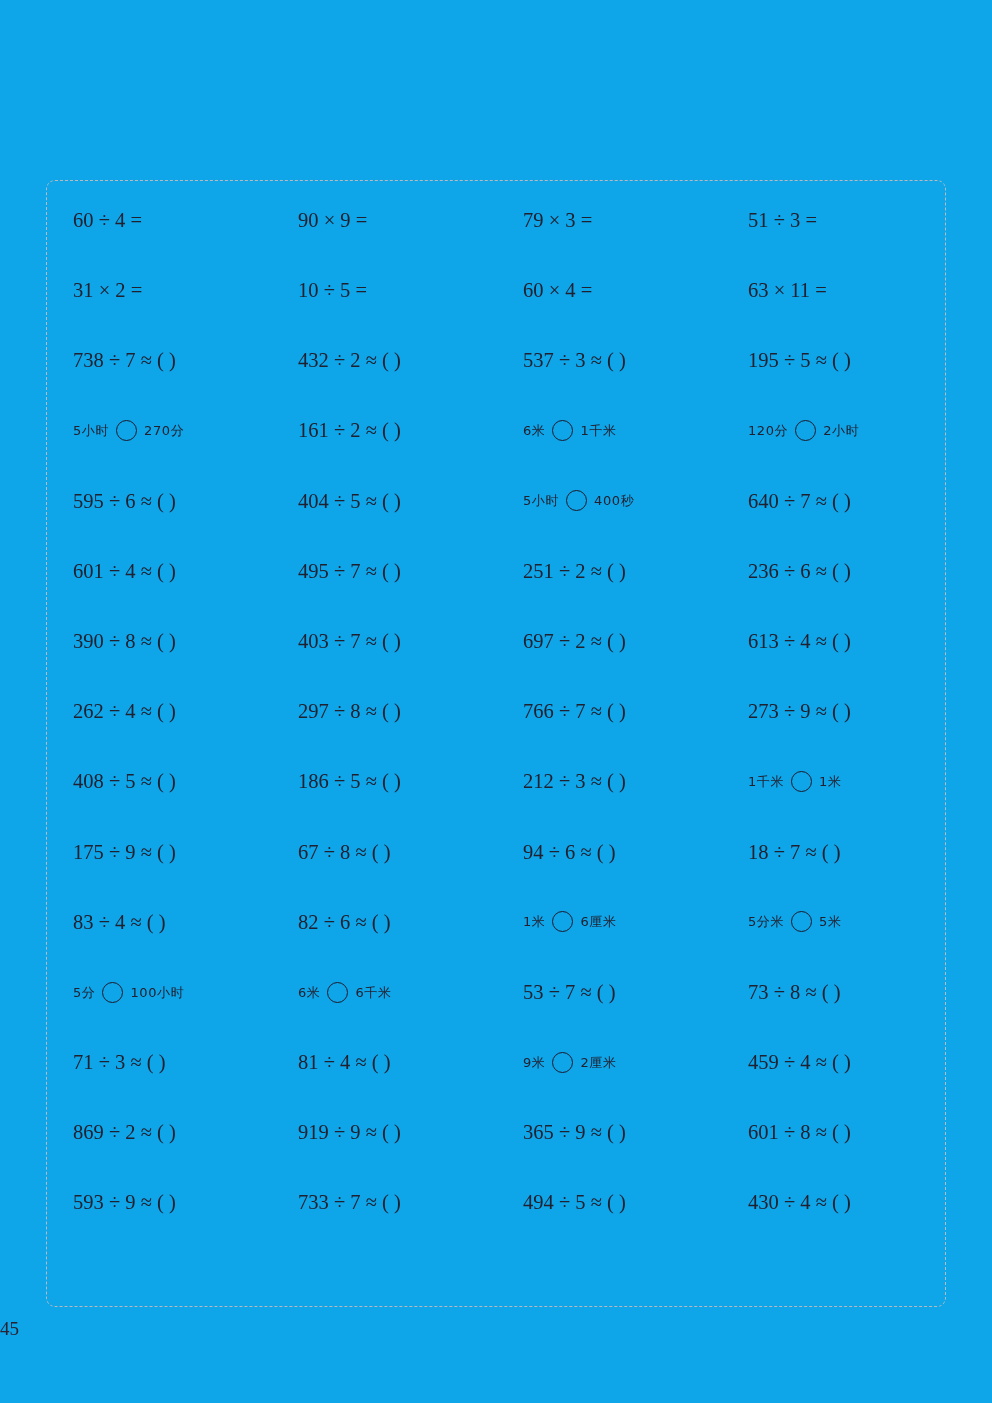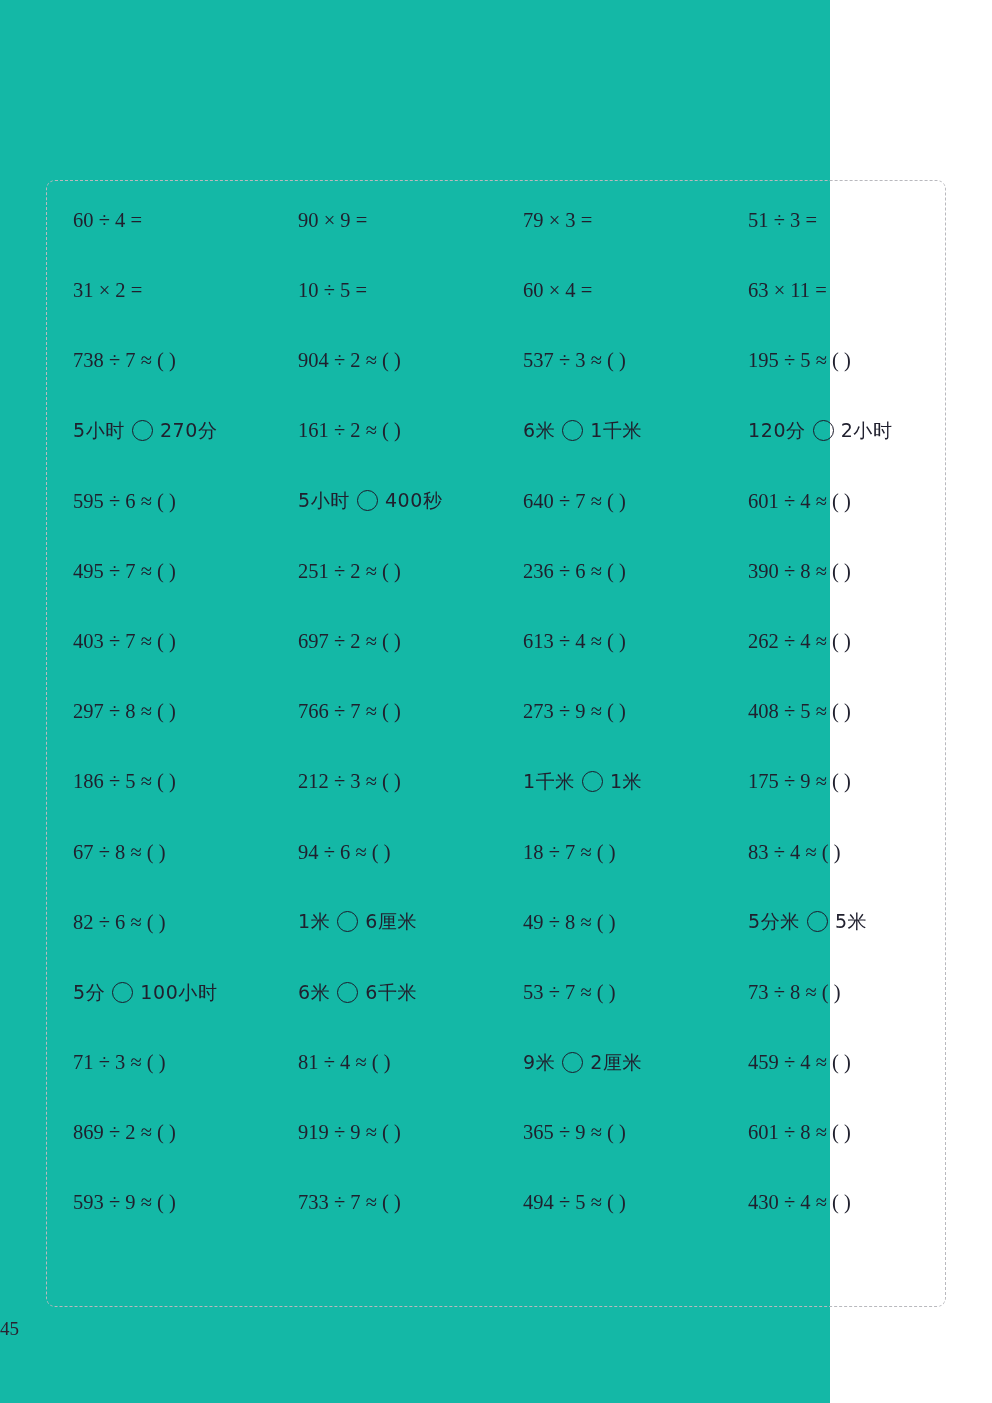--- a/index.html
+++ b/index.html
@@ -12,23 +12,23 @@
     height: 1403px;
     font-family: "Liberation Serif", "DejaVu Serif", serif;
     color: #1b1b2b;
     position: relative;
     overflow: hidden;
   }
   #worksheet-page {
     position: absolute;
     left: 0;
     top: 0;
-    width: 830px;
+    width: 992px;
     height: 1403px;
-    background: #14b8a6;
+    background: #0ea5e9;
   }
   #problem-frame {
     position: absolute;
     left: 46px;
     top: 180px;
     width: 900px;
     height: 1127px;
     border: 1.4px dashed #b9b9be;
     border-radius: 9px;
     box-sizing: border-box;
@@ -51,21 +51,21 @@
     align-items: center;
     justify-content: flex-start;
     white-space: nowrap;
     font-size: 20.5px;
     line-height: 1;
     letter-spacing: 0.2px;
     color: #20202e;
   }
   .problem-cell.cjk {
     font-family: "DejaVu Sans", "Liberation Sans", sans-serif;
-    font-size: 19px;
+    font-size: 13px;
     letter-spacing: 0.6px;
   }
   .problem-cell.cjk .op-circle {
     display: inline-block;
     width: 21px;
     height: 21px;
     border: 1.6px solid #1b1b2b;
     border-radius: 50%;
     margin: 0 7px;
     vertical-align: -4px;
@@ -113,21 +113,21 @@
         <div class="problem-cell">
           <span class="blank-paren">60 × 4 =</span>
         </div>
         <div class="problem-cell">
           <span class="blank-paren">63 × 11 =</span>
         </div>
         <div class="problem-cell">
           <span class="blank-paren">738 ÷ 7 ≈ (    )</span>
         </div>
         <div class="problem-cell">
-          <span class="blank-paren">904 ÷ 2 ≈ (    )</span>
+          <span class="blank-paren">432 ÷ 2 ≈ (    )</span>
         </div>
         <div class="problem-cell">
           <span class="blank-paren">537 ÷ 3 ≈ (    )</span>
         </div>
         <div class="problem-cell">
           <span class="blank-paren">195 ÷ 5 ≈ (    )</span>
         </div>
         <div class="problem-cell cjk">
           <span>5小时</span>
           <span class="op-circle"></span>
@@ -142,20 +142,23 @@
           <span>1千米</span>
         </div>
         <div class="problem-cell cjk">
           <span>120分</span>
           <span class="op-circle"></span>
           <span>2小时</span>
         </div>
         <div class="problem-cell">
           <span class="blank-paren">595 ÷ 6 ≈ (    )</span>
         </div>
+        <div class="problem-cell">
+          <span class="blank-paren">404 ÷ 5 ≈ (    )</span>
+        </div>
         <div class="problem-cell cjk">
           <span>5小时</span>
           <span class="op-circle"></span>
           <span>400秒</span>
         </div>
         <div class="problem-cell">
           <span class="blank-paren">640 ÷ 7 ≈ (    )</span>
         </div>
         <div class="problem-cell">
           <span class="blank-paren">601 ÷ 4 ≈ (    )</span>
@@ -222,23 +225,20 @@
         <div class="problem-cell">
           <span class="blank-paren">83 ÷ 4 ≈ (    )</span>
         </div>
         <div class="problem-cell">
           <span class="blank-paren">82 ÷ 6 ≈ (    )</span>
         </div>
         <div class="problem-cell cjk">
           <span>1米</span>
           <span class="op-circle"></span>
           <span>6厘米</span>
-        </div>
-        <div class="problem-cell">
-          <span class="blank-paren">49 ÷ 8 ≈ (    )</span>
         </div>
         <div class="problem-cell cjk">
           <span>5分米</span>
           <span class="op-circle"></span>
           <span>5米</span>
         </div>
         <div class="problem-cell cjk">
           <span>5分</span>
           <span class="op-circle"></span>
           <span>100小时</span>

